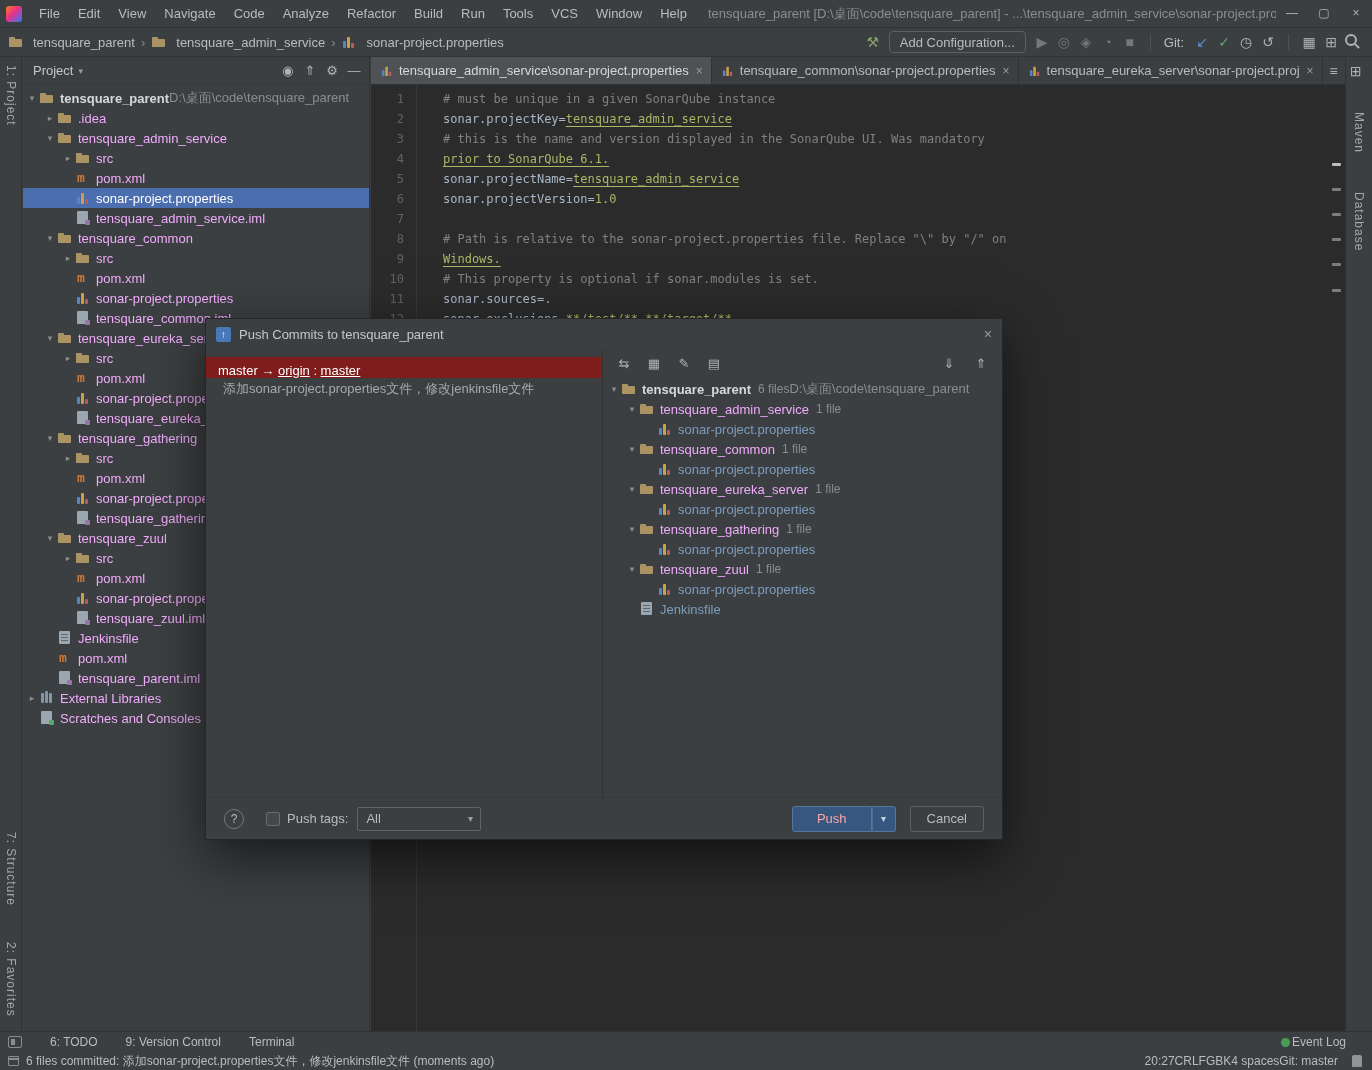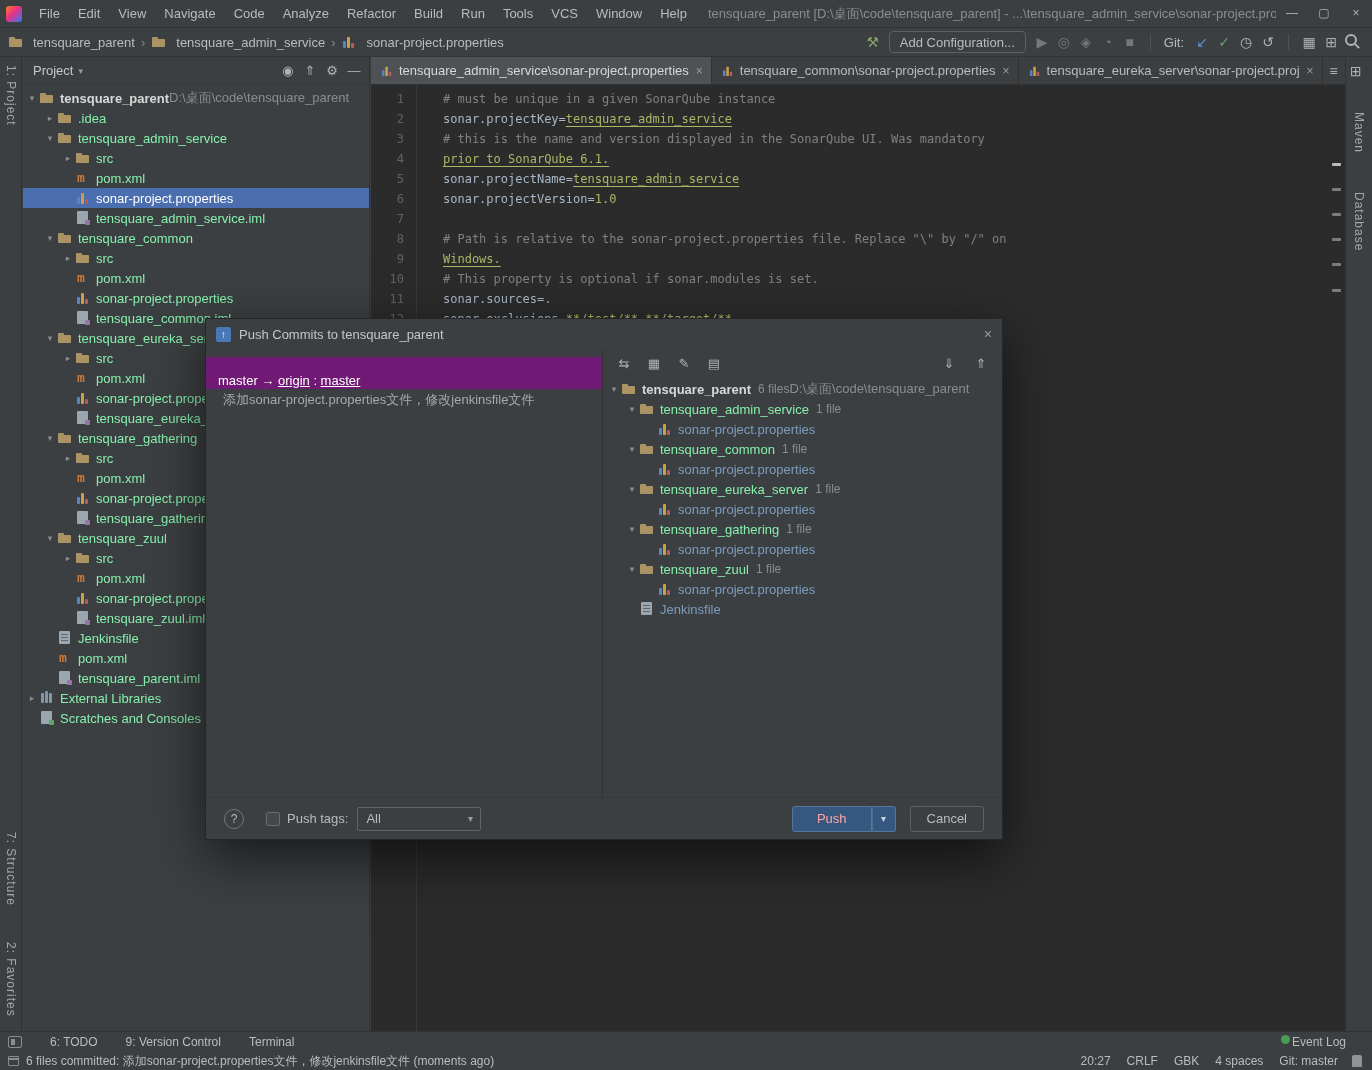--- a/index.html
+++ b/index.html
@@ -59,21 +59,21 @@
   border-right:1px solid #323232;overflow:hidden;z-index:1}
 .phead{height:28px;display:flex;align-items:center;padding:0 4px 0 10px;border-bottom:1px solid #373a3c}
 .ptitle{display:flex;align-items:center;gap:5px;color:#c6c6c6;cursor:default}
 .caret{font-size:9px;color:#9b9b9b}
 .phicons{margin-left:auto;display:flex}
 .phicons .icn{font-size:13px}
 .ptree{padding-top:3px}
 
 .trow{height:20px;display:flex;align-items:center;white-space:nowrap;cursor:default}
 .trow .arr{width:14px;flex:none;text-align:center;color:#8c8c8c;font-size:9px}
-.trow .lbl{color:#86efac}
+.trow .lbl{color:#f0abfc}
 .trow .lbl.bold{font-weight:bold;color:#d8d8d8}
 .trow .lbl.filelbl{color:#7c9cbe}
 .trow .cnt{color:#8c8c8c;margin-left:7px;font-size:12px}
 .trow .hint{color:#8c8c8c;}
 .trow.sel{background:#4b6eaf}
 .trow.sel .lbl{color:#fff}
 
 
 .ficon{position:relative;width:16px;height:16px;display:inline-block;flex:none;margin-right:5px}
 .ficon i{position:absolute;display:block;font-style:normal}
@@ -113,42 +113,42 @@
 .underl{text-decoration:underline;text-underline-offset:3px}
 .smark{position:absolute;right:4px;width:9px;height:3px;background:#7a7e82;border-radius:1px}
 .smark.light{background:#bcbcbc}
 
 
 .botbar{position:absolute;left:0;top:1031px;width:100%;height:21px;background:#3c3f41;
   border-top:1px solid #323232;display:flex;align-items:center;font-size:12px;z-index:3}
 .switcher{width:14px;height:12px;border:1px solid #8c8c8c;border-radius:2px;margin-left:8px;position:relative}
 .switcher::before{content:"";position:absolute;left:2px;top:2px;width:4px;height:6px;background:#8c8c8c}
 .btool{margin-left:28px;color:#bbb;cursor:default;white-space:nowrap}
-.eventlog{margin-left:auto;margin-right:26px;display:flex;gap:2px;cursor:default}
+.eventlog{margin-left:auto;margin-right:26px;display:flex;align-items:center;gap:2px;cursor:default}
 .gdot{width:9px;height:9px;border-radius:50%;background:#499c54}
 .statusbar{position:absolute;left:0;top:1052px;width:100%;height:18px;background:#3c3f41;
   display:flex;align-items:center;font-size:12px;color:#bbb;z-index:3}
 .msgicon{width:11px;height:10px;border:1px solid #8c8c8c;border-radius:1px;margin:0 7px 0 8px;position:relative}
 .msgicon::before{content:"";position:absolute;left:0;top:1px;width:9px;height:2px;background:#8c8c8c}
 .smsg{white-space:nowrap;cursor:default}
-.sright{margin-left:auto;display:flex;gap:16px;margin-right:12px;align-items:center}
+.sright{margin-left:auto;display:flex;margin-right:12px;align-items:center}
 .sright span{cursor:default;white-space:nowrap}
 .hector{width:10px;height:12px;background:#8f9496;border-radius:2px 2px 1px 1px;margin-left:2px}
 
 
 .dialog{position:absolute;left:205px;top:318px;width:798px;height:522px;background:#3c3f41;
   border:1px solid #242627;box-shadow:0 18px 50px rgba(0,0,0,.6);display:flex;flex-direction:column;z-index:5}
 .dhead{height:30px;display:flex;align-items:center;padding:0 10px;flex:none}
 .dicon{width:15px;height:15px;border-radius:2px;background:#4878b8;color:#fff;font-size:10px;
   display:inline-flex;align-items:center;justify-content:center;margin-right:8px}
 .dtitle{color:#c6c6c6}
 .dclose{margin-left:auto;color:#9b9b9b;font-size:14px;cursor:default}
 .dbody{flex:1;display:flex;min-height:0}
 .dleft{width:397px;flex:none;border-right:1px solid #323232;padding-top:8px}
-.branchrow{height:21px;display:flex;align-items:flex-start;padding:16px 12px;color:#fff;background:#701a75;
+.branchrow{height:21px;display:flex;align-items:flex-end;padding:0 12px;color:#fff;background:#7f1d1d;
   white-space:nowrap;cursor:default}
 .blink{text-decoration:underline}
 .commitrow{height:21px;display:flex;align-items:center;padding:0 12px 0 17px;color:#a8a8a8;
   white-space:nowrap;overflow:hidden;cursor:default}
 .dright{flex:1;display:flex;flex-direction:column;min-width:0}
 .dtoolbar{height:28px;display:flex;align-items:center;padding:0 10px;flex:none}
 .dtoolbar .icn{font-size:13px;margin-right:8px}
 .dtb-right{margin-left:auto;display:flex}
 .dtb-right .icn{margin:0 0 0 10px}
 .dtree{flex:1;overflow:hidden;padding-top:2px}

